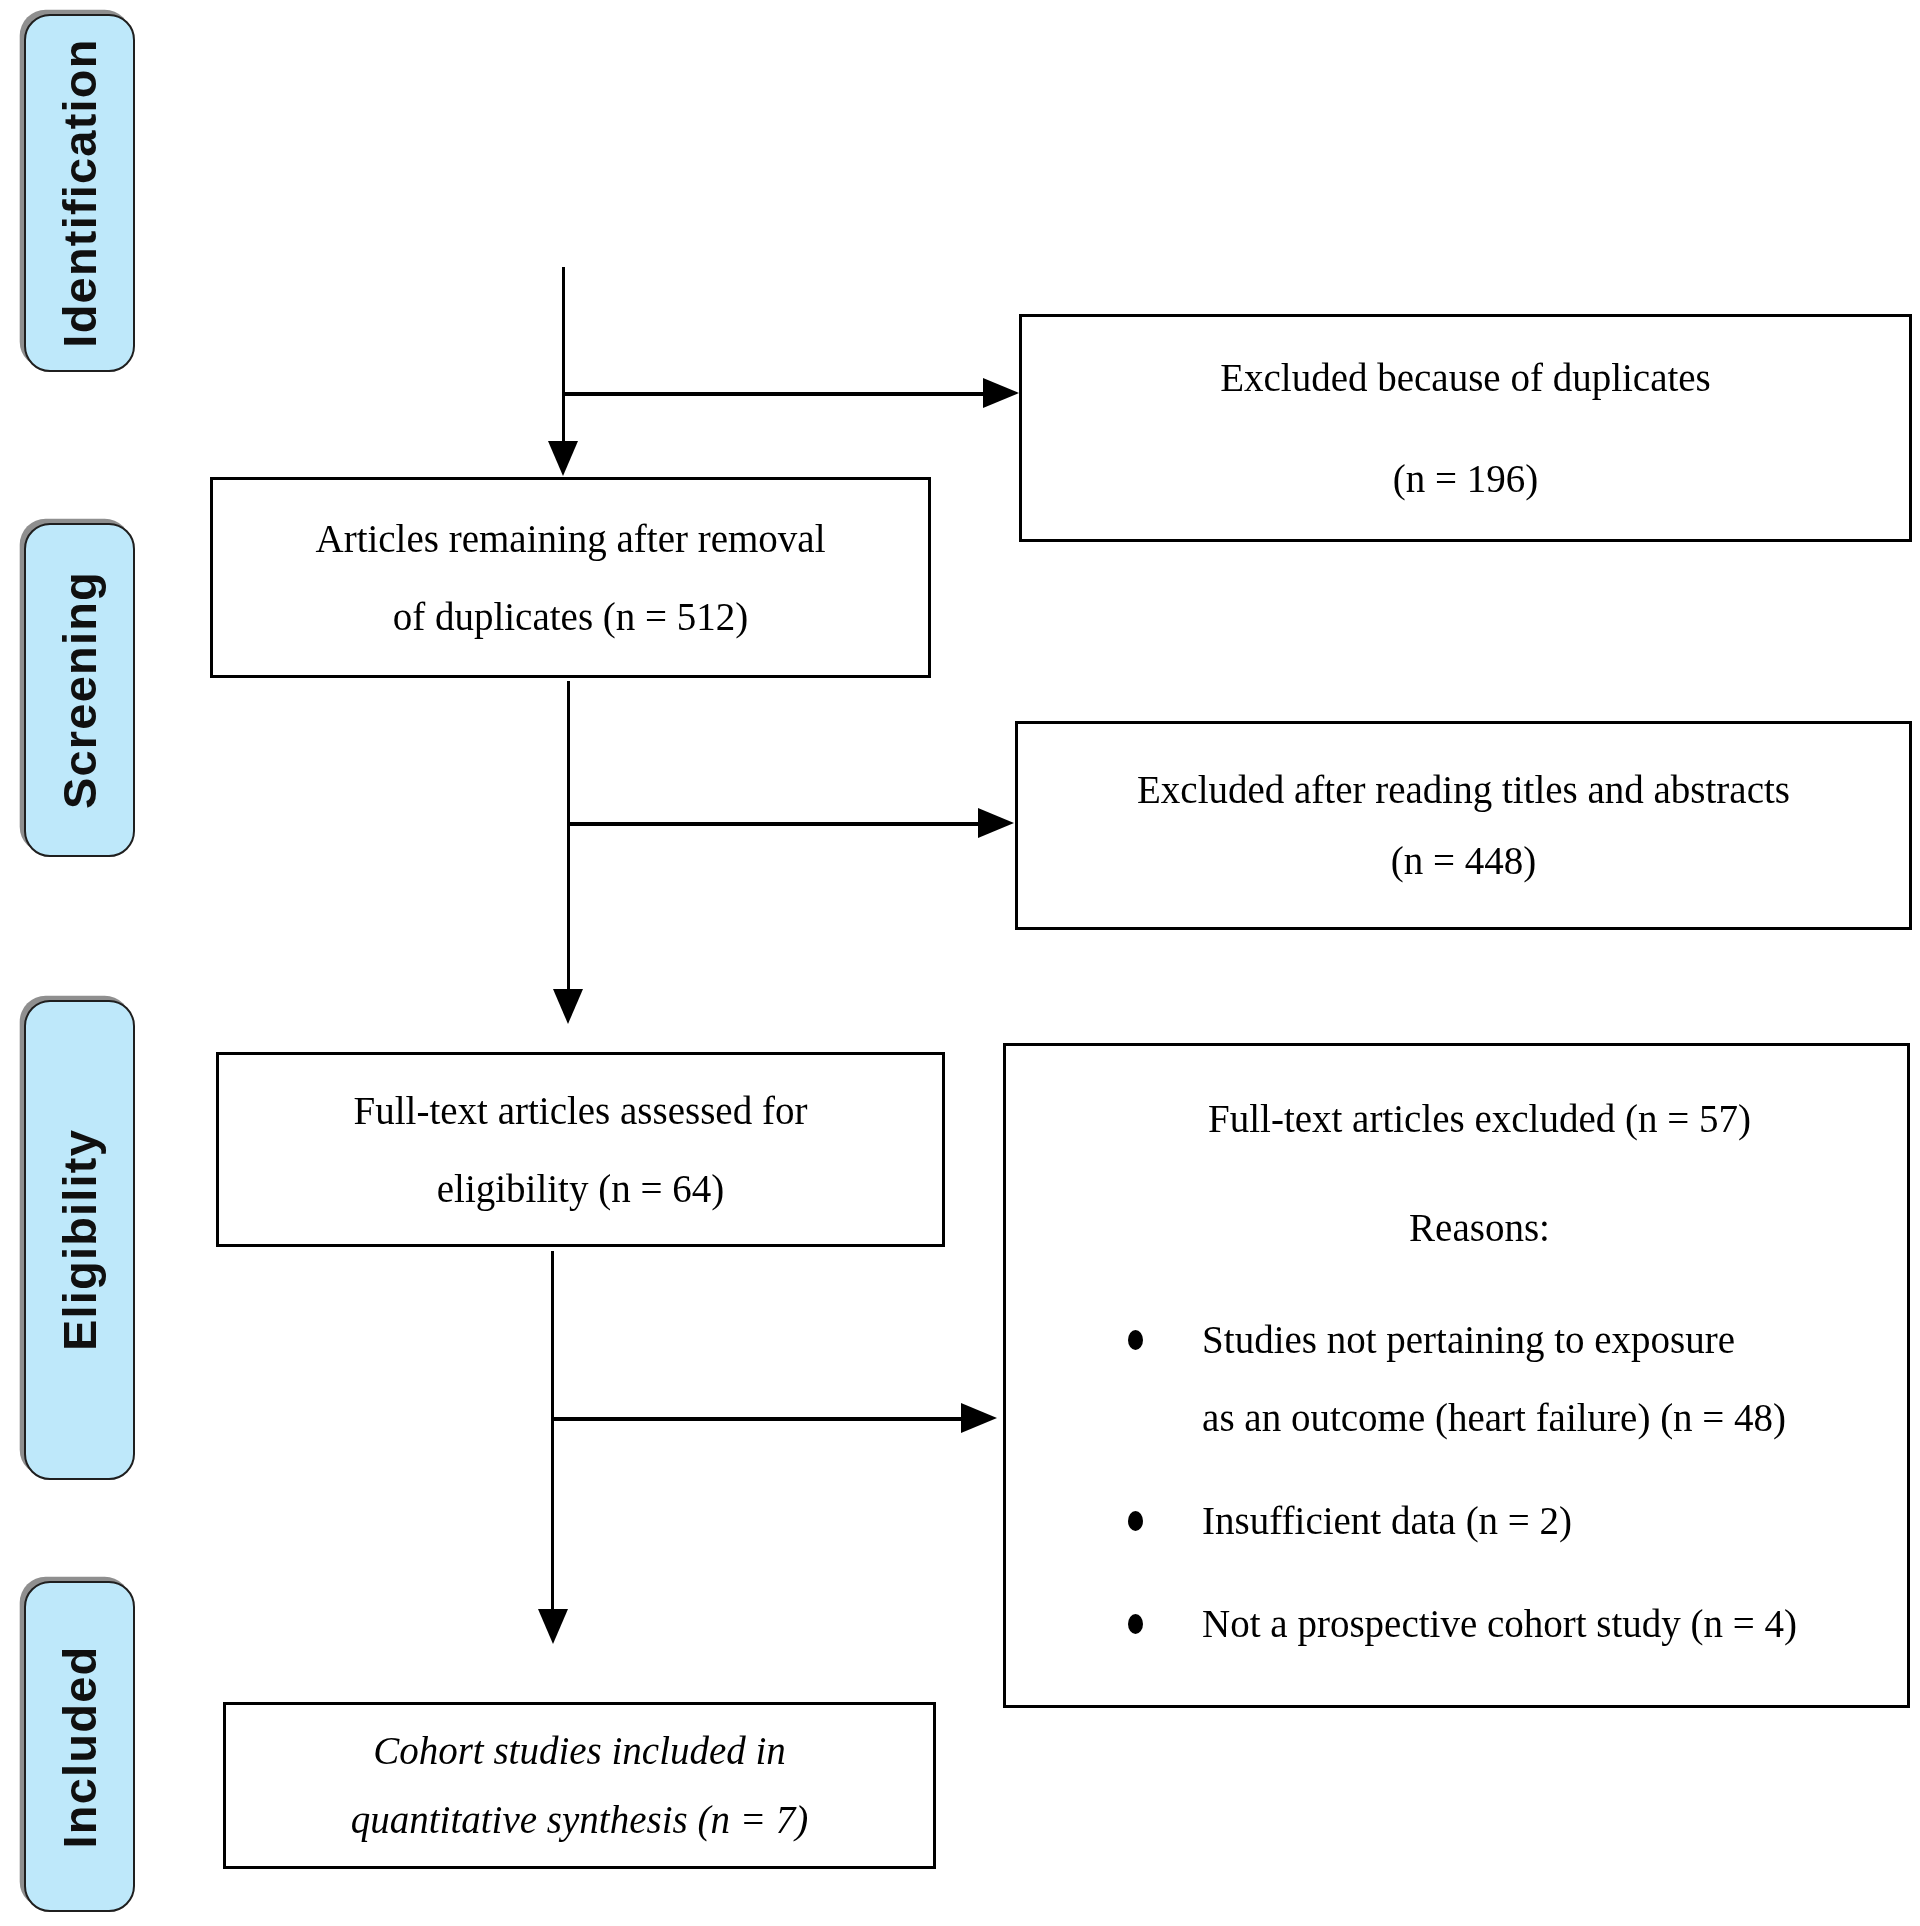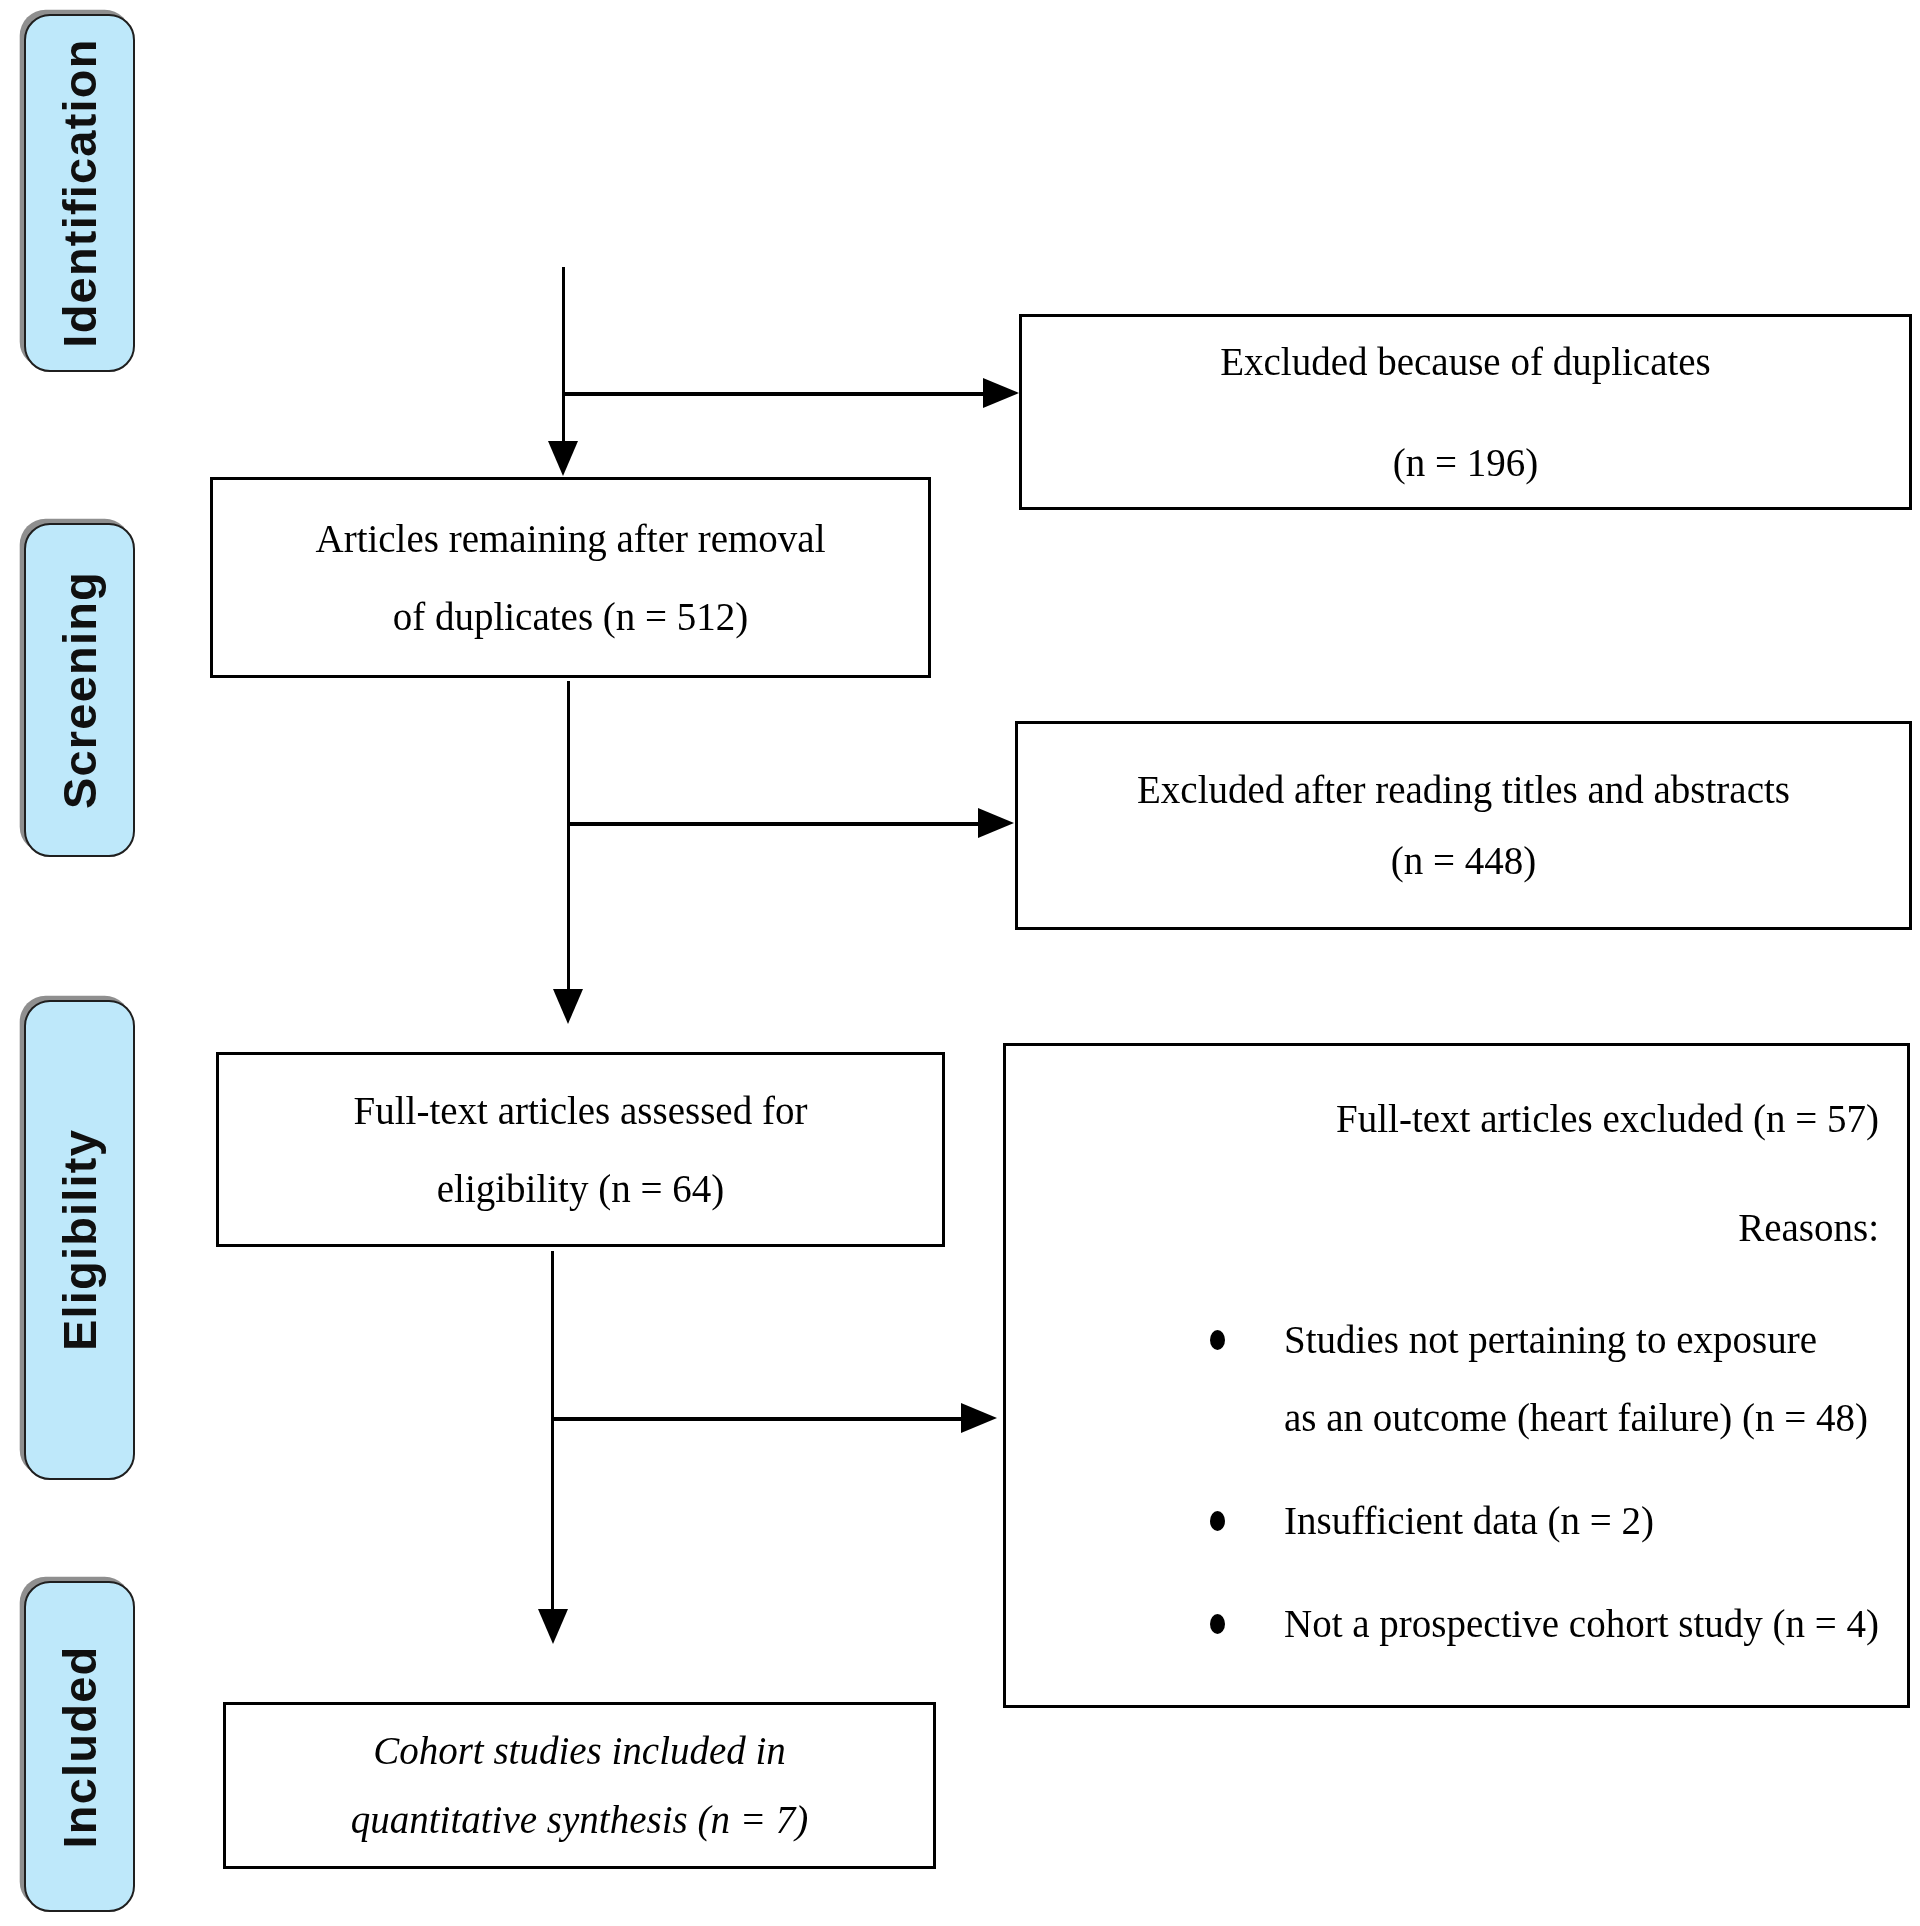--- a/index.html
+++ b/index.html
@@ -48,30 +48,30 @@
     border: 3.1px solid #000000;
     box-sizing: border-box;
     display: flex;
     flex-direction: column;
     align-items: center;
     justify-content: center;
     text-align: center;
     font-size: 39px;
   }
   #box-identified        { left: 198px;  top: 17.3px;   width: 1708px; height: 246px; line-height: 2.2;  border-width: 3.7px; }
-  #box-excl-duplicates   { left: 1019px; top: 314px;  width: 893px; height: 196px; line-height: 2.6; }
+  #box-excl-duplicates   { left: 1019px; top: 314px;  width: 893px; height: 228px; line-height: 2.6; }
   #box-remaining         { left: 210px;  top: 477px;  width: 721px; height: 201px; line-height: 1.67; gap: 12px; }
   #box-excl-titles       { left: 1015px; top: 721px; width: 897px; height: 209px; line-height: 1.8; }
   #box-fulltext          { left: 216px;  top: 1052px; width: 729px; height: 195px; line-height: 2.0; }
   #box-included-studies  { left: 223px;  top: 1702px; width: 713px; height: 167px; line-height: 1.75; font-style: italic; }
 
   
   #box-ft-excluded {
     left: 1003px; top: 1043px; width: 907px; height: 665px;
-    align-items: flex-end;
+    align-items: center;
     justify-content: flex-start;
     text-align: left;
     padding: 34px 28px 18.6px 34px;
     line-height: 2.0;
   }
   .ft-title   { margin-left: 40px; }
   .ft-reasons { margin-left: 40px; margin-top: 31px; }
   .bullets    { margin-top: 34px; }
   .bullet-row { display: flex; align-items: flex-start; margin-bottom: 25px; }
   .bullet-dot {

